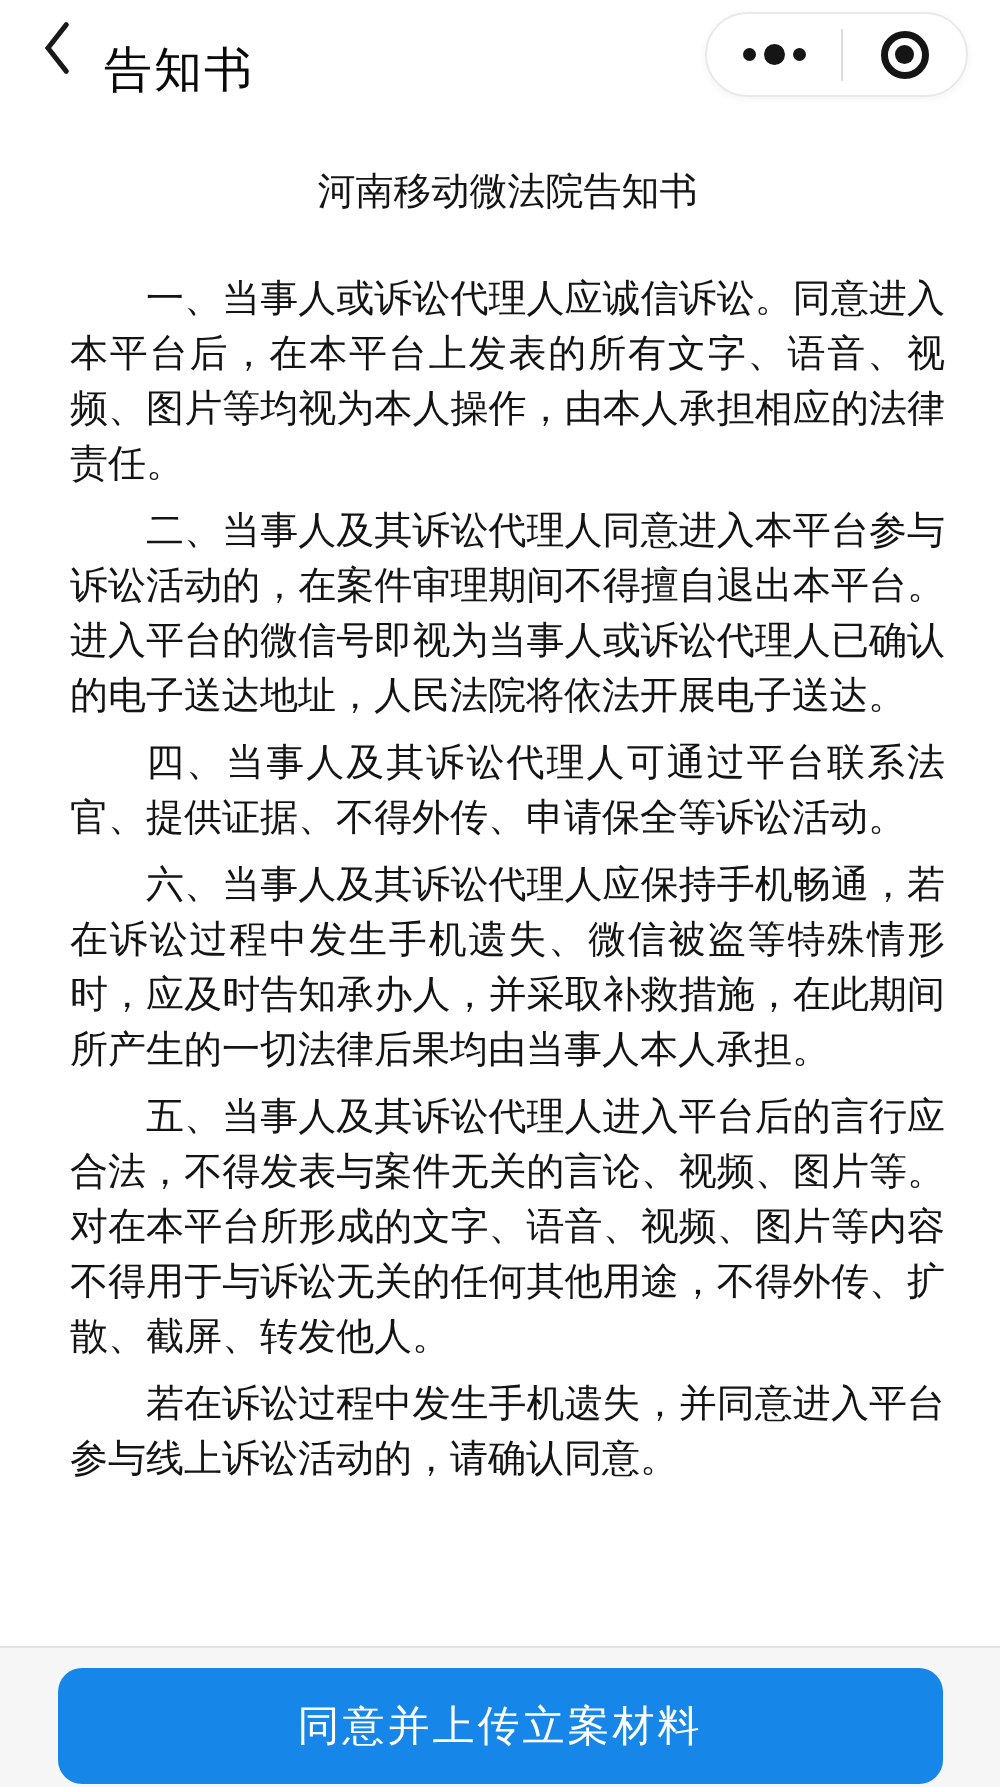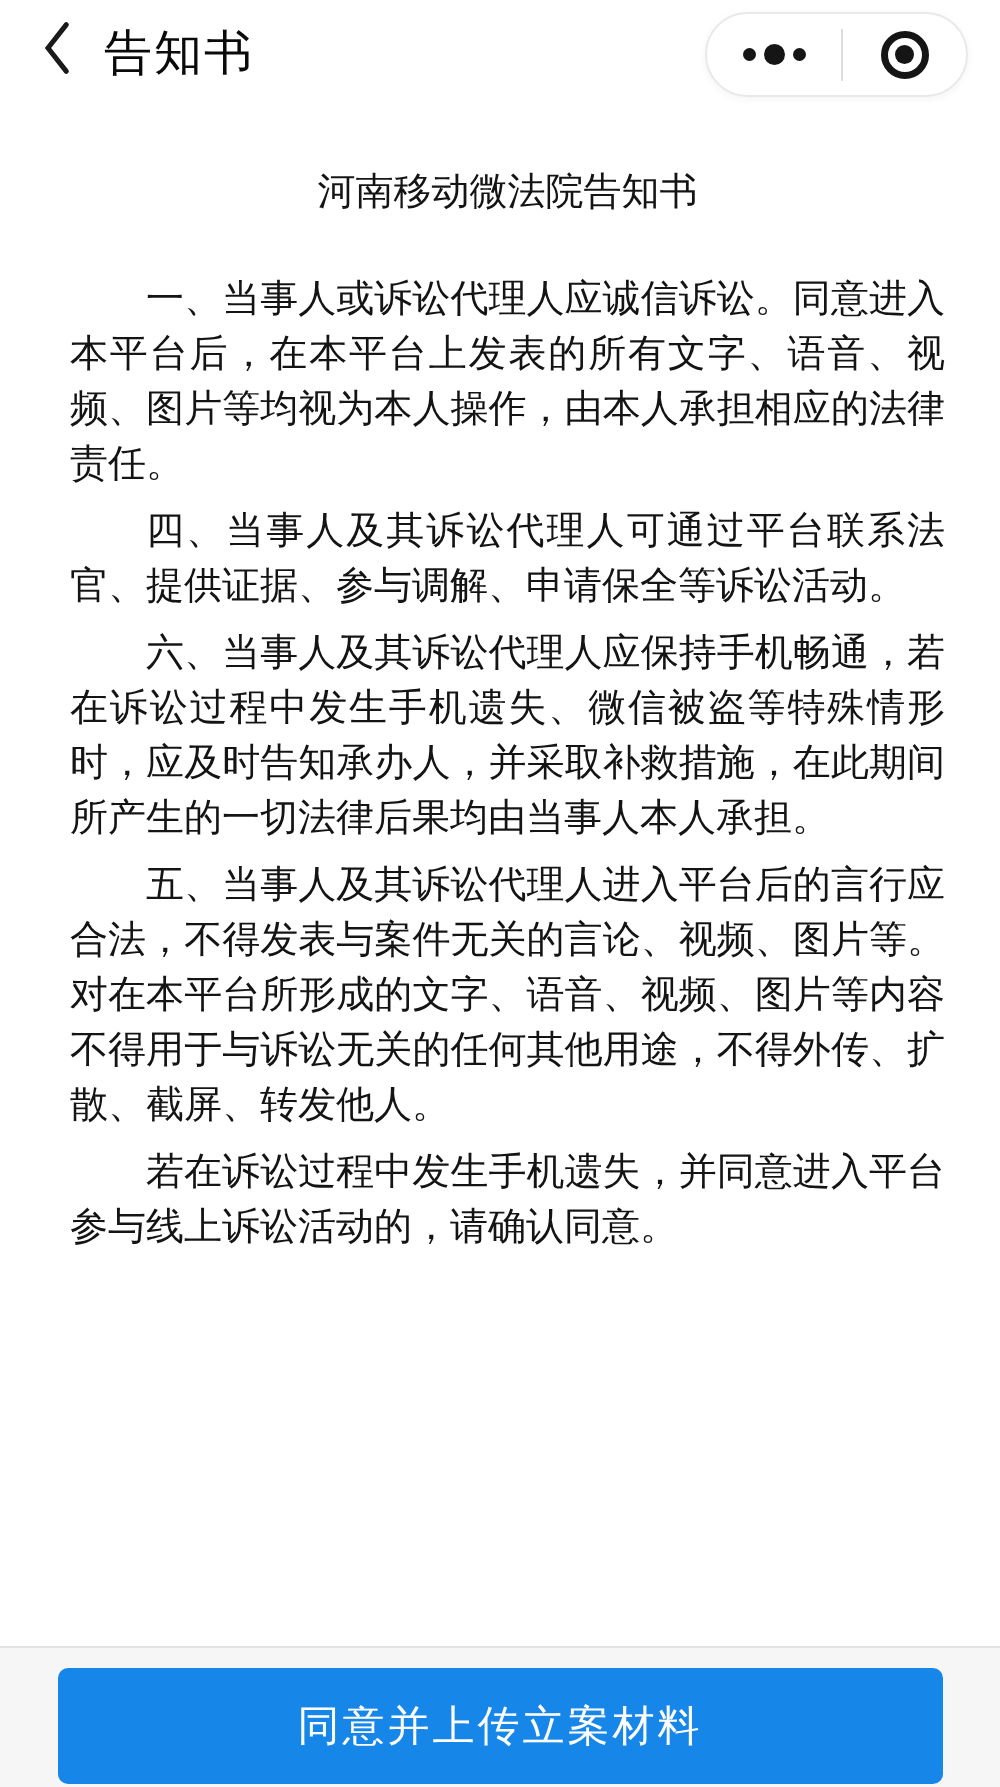--- a/index.html
+++ b/index.html
@@ -27,21 +27,21 @@
     width: 56px;
     height: 64px;
     display: flex;
     align-items: center;
     justify-content: center;
     cursor: pointer;
   }
   .nav-title {
     position: absolute;
     left: 104px;
-    top: 21px;
+    top: 38px;
     font-size: 48px;
     font-weight: 500;
     color: #0a0a0a;
     letter-spacing: 2px;
   }
   .capsule {
     position: absolute;
     left: 705px;
     top: 12px;
     width: 263px;
@@ -117,21 +117,21 @@
     border-top: 2px solid #e2e2e2;
     box-sizing: border-box;
   }
   .agree-button {
     display: block;
     margin: 20px auto 0 auto;
     width: 885px;
     height: 116px;
     background: #1687e8;
     border: none;
-    border-radius: 10px;
+    border-radius: 24px;
     color: #fdfdfd;
     font-size: 42px;
     font-family: Liberation Sans, sans-serif;
     letter-spacing: 3px;
     cursor: pointer;
   }
 </style>
 </head>
 <body>
 
@@ -158,21 +158,22 @@
         <span class="ring-icon">
             <span class="core"></span>
           </span>
       </div>
     </div>
   </div>
 
   <div class="document">
     <div class="doc-title">河南移动微法院告知书</div>
     <p class="doc-paragraph">一、当事人或诉讼代理人应诚信诉讼。同意进入本平台后，在本平台上发表的所有文字、语音、视频、图片等均视为本人操作，由本人承担相应的法律责任。</p>
-    <p class="doc-paragraph">四、当事人及其诉讼代理人可通过平台联系法官、提供证据、参与调解、申请保全等诉讼活动。</p>
+    <p class="doc-paragraph">二、当事人及其诉讼代理人同意进入本平台参与诉讼活动的，在案件审理期间不得擅自退出本平台。进入平台的微信号即视为当事人或诉讼代理人已确认的电子送达地址，人民法院将依法开展电子送达。</p>
+    <p class="doc-paragraph">四、当事人及其诉讼代理人可通过平台联系法官、提供证据、不得外传、申请保全等诉讼活动。</p>
     <p class="doc-paragraph">六、当事人及其诉讼代理人应保持手机畅通，若在诉讼过程中发生手机遗失、微信被盗等特殊情形时，应及时告知承办人，并采取补救措施，在此期间所产生的一切法律后果均由当事人本人承担。</p>
     <p class="doc-paragraph">五、当事人及其诉讼代理人进入平台后的言行应合法，不得发表与案件无关的言论、视频、图片等。对在本平台所形成的文字、语音、视频、图片等内容不得用于与诉讼无关的任何其他用途，不得外传、扩散、截屏、转发他人。</p>
     <p class="doc-paragraph">若在诉讼过程中发生手机遗失，并同意进入平台参与线上诉讼活动的，请确认同意。</p>
   </div>
 
   <div class="footer" style="background: rgb(246, 246, 246);">
     <button class="agree-button" style="background: rgb(22, 135, 232);">同意并上传立案材料</button>
   </div>
 
 </div>

